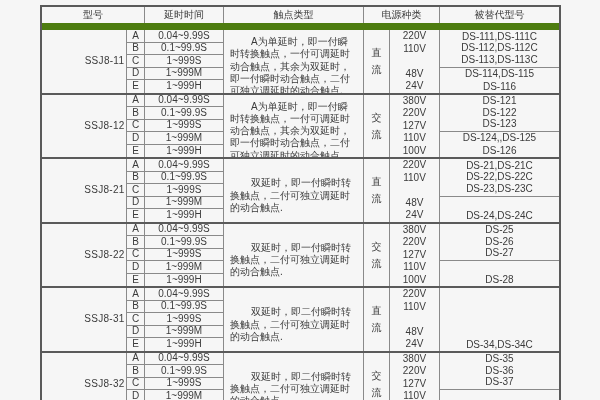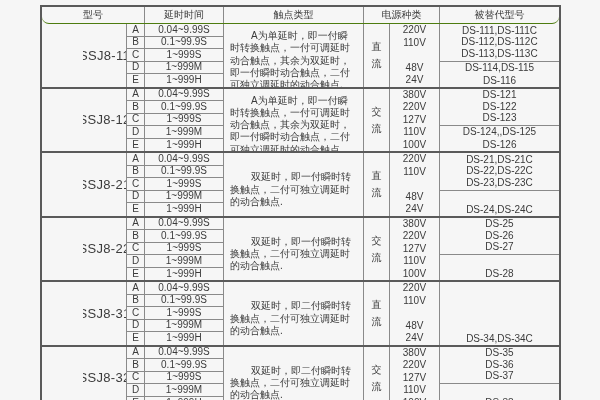--- a/index.html
+++ b/index.html
@@ -15,22 +15,21 @@
     position:absolute;left:40px;top:5px;width:517px;
     border:2px solid #5a5a5a;
     background:#f6f6f6;
     box-sizing:content-box;
   }
   
   .thead{
     display:grid;
     grid-template-columns:103px 79px 140px 76px 119px;
     height:16px;
-    border-bottom:1px solid #4d7c0f;
-    border-radius:7px;
+    border-bottom:7px solid #4d7c0f;
   }
   .th{
     display:flex;align-items:center;justify-content:center;
     font-size:10px;border-right:1px solid #8a8a8a;
     white-space:nowrap;overflow:hidden;
   }
   .th:last-child{border-right:none;}
   
   .block{
     display:grid;
@@ -38,21 +37,21 @@
     grid-template-rows:repeat(5,12.5px);
   }
   .block + .block{border-top:2px solid #5a5a5a;}
   .cell{
     display:flex;align-items:center;justify-content:center;
     font-size:10px;line-height:1;
     border-right:1px solid #8a8a8a;
     overflow:hidden;white-space:nowrap;
     box-sizing:border-box;
   }
-  .model{grid-column:1;grid-row:1/6;font-size:13px;letter-spacing:.3px;margin-left:41px;}
+  .model{grid-column:1;grid-row:1/6;font-size:10px;letter-spacing:.3px;margin-left:41px;}
   .letter{grid-column:2;}
   .time{grid-column:3;}
   .rb{border-bottom:1px solid #8a8a8a;}
   .r1{grid-row:1}.r2{grid-row:2}.r3{grid-row:3}.r4{grid-row:4}.r5{grid-row:5}
   .contact{
     grid-column:4;grid-row:1/6;
     display:flex;align-items:center;
     padding:0 6px;white-space:normal;
   }
   .contact-text{

